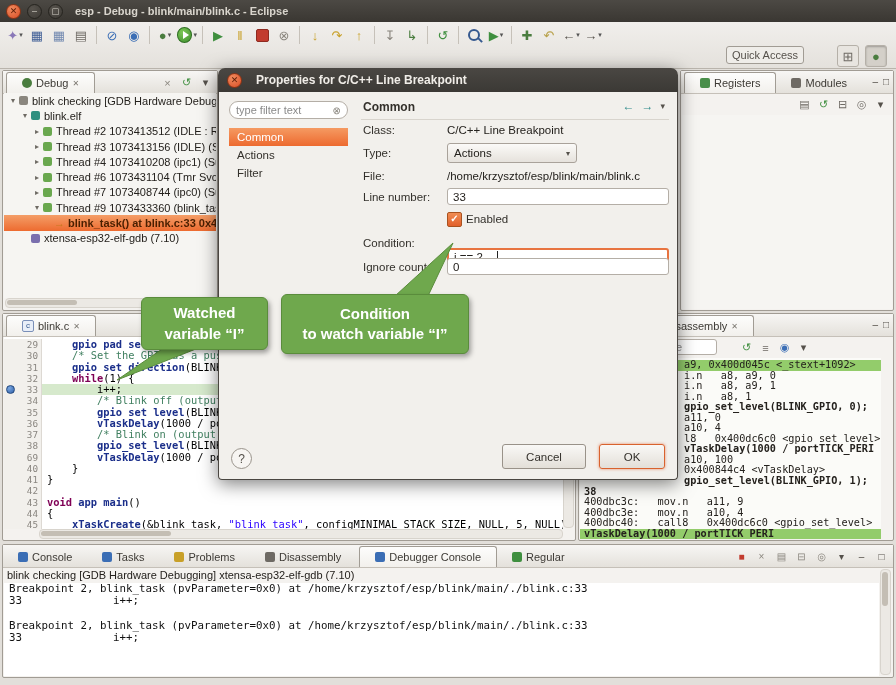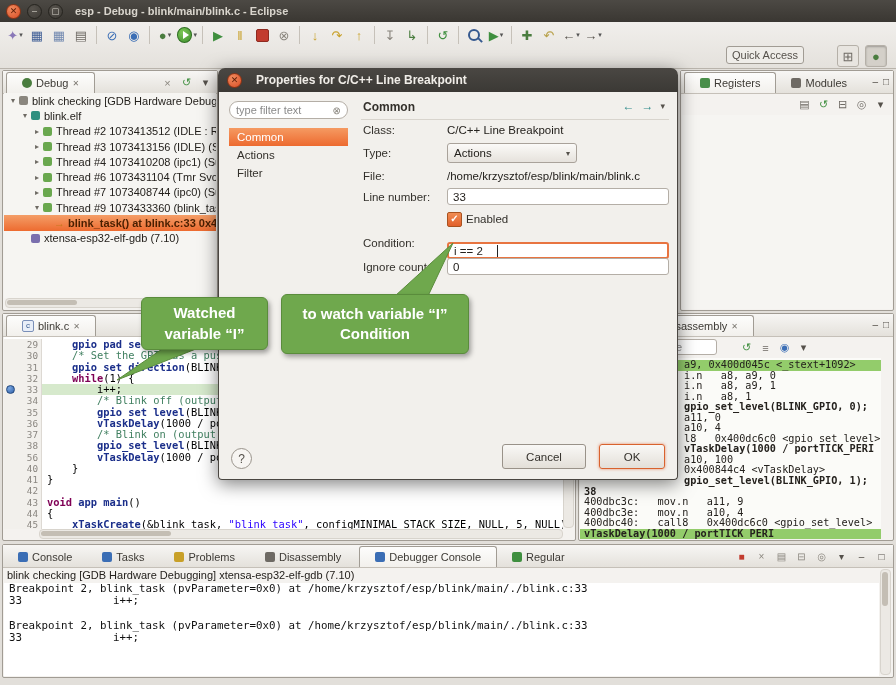--- a/index.html
+++ b/index.html
@@ -346,21 +346,21 @@
         <div class="ed-row"><span class="ed-gutter"></span><span class="ed-num">29</span><span class="ed-code"><span>    </span><span class="tk-f">gpio_pad_select_gpio</span><span>(BLINK_GPIO);</span></span></div>
         <div class="ed-row"><span class="ed-gutter"></span><span class="ed-num">30</span><span class="ed-code"><span>    </span><span class="tk-c">/* Set the GPIO as a push/pull output */</span></span></div>
         <div class="ed-row"><span class="ed-gutter"></span><span class="ed-num">31</span><span class="ed-code"><span>    </span><span class="tk-f">gpio_set_direction</span><span>(BLINK_GPIO, GPIO_MODE_OUTPUT);</span></span></div>
         <div class="ed-row"><span class="ed-gutter"></span><span class="ed-num">32</span><span class="ed-code"><span>    </span><span class="tk-k">while</span><span>(1) {</span></span></div>
         <div class="ed-row hl"><span class="ed-gutter"><span class="bp"></span></span><span class="ed-num">33</span><span class="ed-code"><span>        i++;</span></span></div>
         <div class="ed-row"><span class="ed-gutter"></span><span class="ed-num">34</span><span class="ed-code"><span>        </span><span class="tk-c">/* Blink off (output low) */</span></span></div>
         <div class="ed-row"><span class="ed-gutter"></span><span class="ed-num">35</span><span class="ed-code"><span>        </span><span class="tk-f">gpio_set_level</span><span>(BLINK_GPIO, 0);</span></span></div>
         <div class="ed-row"><span class="ed-gutter"></span><span class="ed-num">36</span><span class="ed-code"><span>        </span><span class="tk-f">vTaskDelay</span><span>(1000 / portTICK_PERIOD_MS);</span></span></div>
         <div class="ed-row"><span class="ed-gutter"></span><span class="ed-num">37</span><span class="ed-code"><span>        </span><span class="tk-c">/* Blink on (output high) */</span></span></div>
         <div class="ed-row"><span class="ed-gutter"></span><span class="ed-num">38</span><span class="ed-code"><span>        </span><span class="tk-f">gpio_set_level</span><span>(BLINK_GPIO, 1);</span></span></div>
-        <div class="ed-row"><span class="ed-gutter"></span><span class="ed-num">56</span><span class="ed-code"><span>        </span><span class="tk-f">vTaskDelay</span><span>(1000 / portTICK_PERIOD_MS);</span></span></div>
+        <div class="ed-row"><span class="ed-gutter"></span><span class="ed-num">69</span><span class="ed-code"><span>        </span><span class="tk-f">vTaskDelay</span><span>(1000 / portTICK_PERIOD_MS);</span></span></div>
         <div class="ed-row"><span class="ed-gutter"></span><span class="ed-num">40</span><span class="ed-code"><span>    }</span></span></div>
         <div class="ed-row"><span class="ed-gutter"></span><span class="ed-num">41</span><span class="ed-code"><span>}</span></span></div>
         <div class="ed-row"><span class="ed-gutter"></span><span class="ed-num">42</span><span class="ed-code"></span></div>
         <div class="ed-row"><span class="ed-gutter"></span><span class="ed-num">43</span><span class="ed-code"><span class="tk-k">void</span><span> </span><span class="tk-f">app_main</span><span>()</span></span></div>
         <div class="ed-row"><span class="ed-gutter"></span><span class="ed-num">44</span><span class="ed-code"><span>{</span></span></div>
         <div class="ed-row"><span class="ed-gutter"></span><span class="ed-num">45</span><span class="ed-code"><span>    </span><span class="tk-f">xTaskCreate</span><span>(&amp;blink_task, </span><span class="tk-s">"blink_task"</span><span>, configMINIMAL_STACK_SIZE, NULL, 5, NULL);</span></span></div>
       </div>
     <div class="sb-track" style="right:1px;top:23px;bottom:12px;width:9px;">
       <div class="sb-thumb" style="left:1px;top:2px;width:6px;height:80px;"></div>
     </div>
@@ -500,21 +500,21 @@
 
         <div class="frow" style="top:99px;">Line number:</div>
         <div class="finput" style="top:96px;">
           <span>33</span>
         </div>
 
         <div class="cb" style="top:120px;">✓</div>
         <div class="cb-label" style="top:121px;">Enabled</div>
 
         <div class="frow" style="top:145px;">Condition:</div>
-        <div class="finput focus" style="top:150px;gap:13px;">
+        <div class="finput focus" style="top:156px;gap:13px;">
           <span>i == 2</span>
           <span class="caret"></span>
         </div>
 
         <div class="frow" style="top:169px;">Ignore count:</div>
         <div class="finput" style="top:166px;">
           <span>0</span>
         </div>
       </div>
 
@@ -531,17 +531,17 @@
   </svg>
   <svg class="pointer" style="left:380px;top:236px;" width="90" height="64">
     <polygon points="73,7 15,60 48,60" fill="#6FA84D" stroke="#5A8C3C" stroke-width="1"></polygon>
   </svg>
 
   <div class="callout" style="left:141px;top:297px;width:125px;height:51px;">
     <div>Watched</div>
     <div>variable “I”</div>
   </div>
   <div class="callout" style="left:281px;top:294px;width:186px;height:58px;">
+    <div>Condition</div>
     <div>to watch variable “I”</div>
-    <div>Condition</div>
   </div>
 
 </div>
 
 </body></html>

